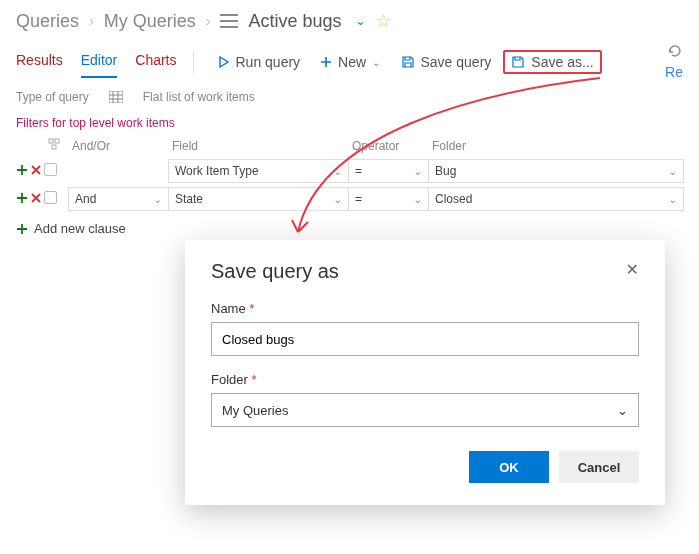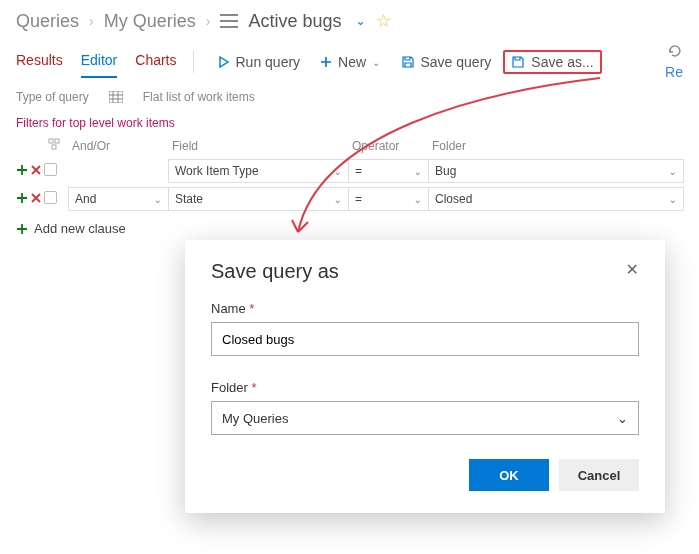--- a/index.html
+++ b/index.html
@@ -73,21 +73,21 @@
     background:#fff; box-shadow:0 8px 28px rgba(0,0,0,0.22);
     padding:20px 26px 22px;
   }
   .dialog-head { display:flex; justify-content:space-between; align-items:flex-start; }
   .dialog-title { font-size:20px; font-weight:400; color:#333; margin:0 0 18px; }
   .close-x { cursor:pointer; font-size:16px; color:#666; }
   .dlabel { font-size:13px; color:#333; margin-bottom:6px; }
   .req { color:#d13438; }
   .dinput {
     width:100%; height:34px; border:1px solid #aaa; padding:0 10px;
-    font-size:13px; font-family:inherit; margin-bottom:24px;
+    font-size:13px; font-family:inherit; margin-bottom:16px;
   }
   .dselect {
     width:100%; height:34px; border:1px solid #aaa; padding:0 10px;
     display:flex; align-items:center; justify-content:space-between;
     font-size:13px; margin-bottom:24px; cursor:pointer;
   }
   .dbtns { display:flex; justify-content:flex-end; gap:10px; }
   .btn { min-width:80px; height:32px; border:none; font-size:13px; cursor:pointer; }
   .btn-primary { background:#0078d4; color:#fff; font-weight:600; }
   .btn-default { background:#eee; color:#333;font-weight:bold; }

